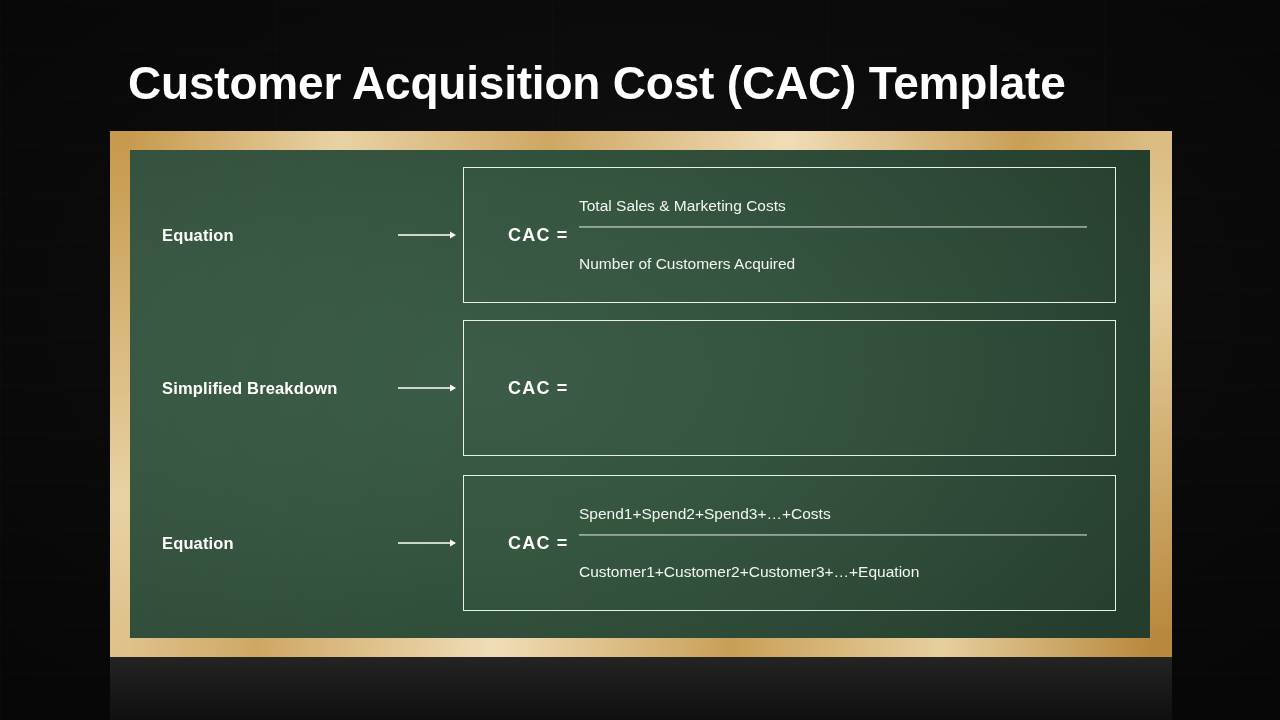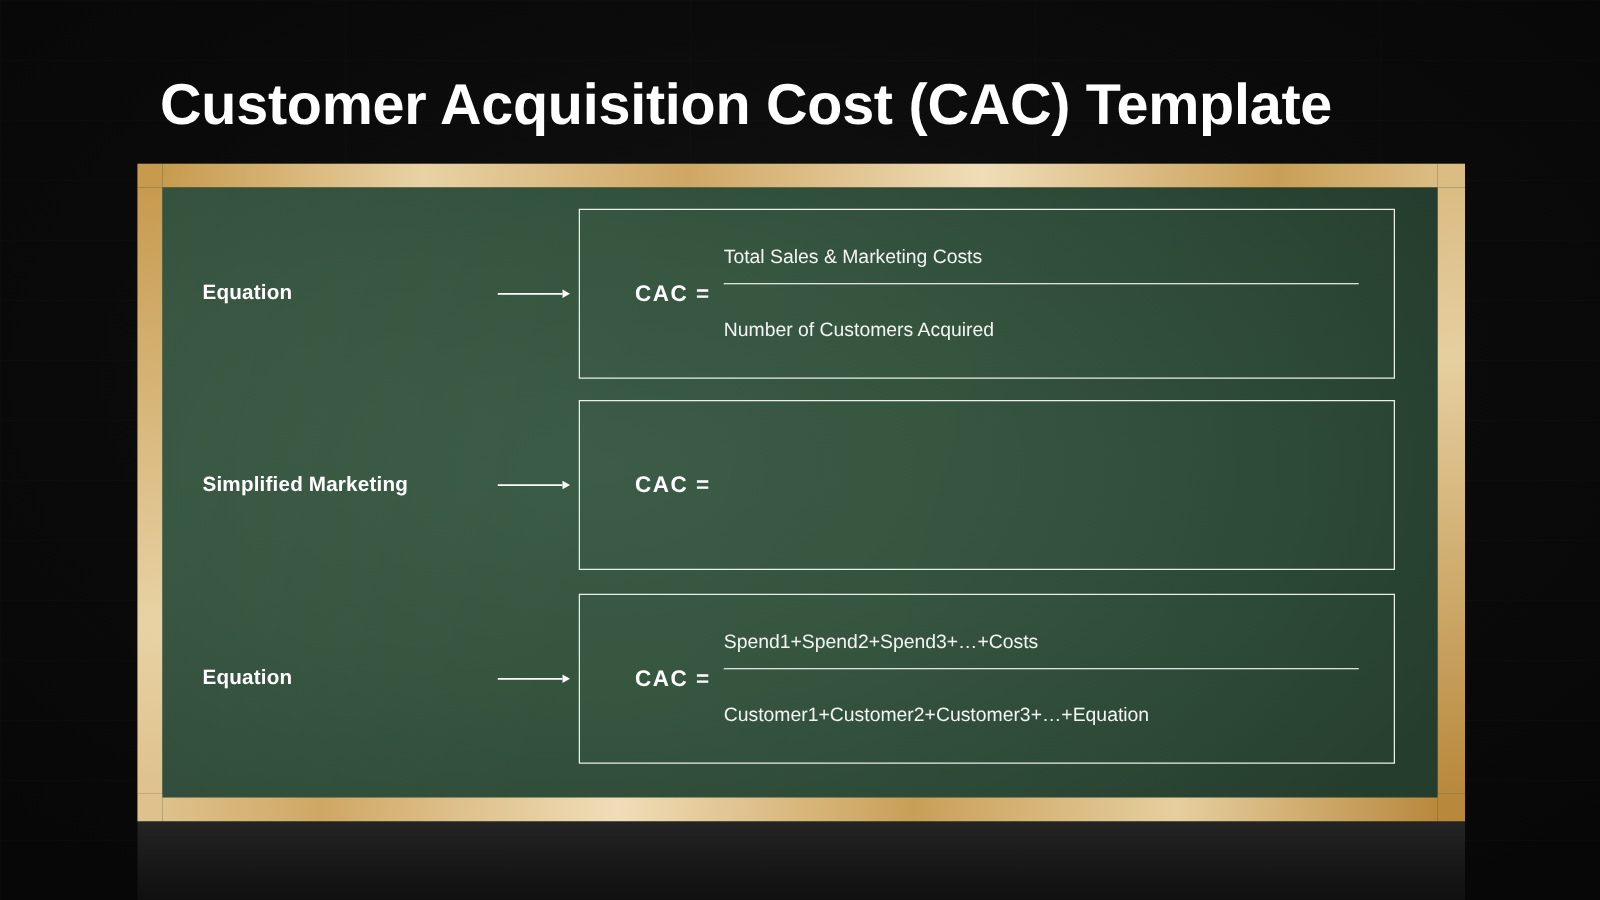--- a/index.html
+++ b/index.html
@@ -241,21 +241,21 @@
           <div class="fraction">
             <div class="numerator">Total Sales &amp; Marketing Costs</div>
             <div class="frac-bar"></div>
             <div class="denominator">Number of Customers Acquired</div>
           </div>
         </div>
       </div>
     </div>
 
     <div class="row" id="row-1">
-      <div class="row-label">Simplified Marketing</div>
+      <div class="row-label">Simplified Breakdown</div>
       <div class="row-arrow">
         <svg width="58" height="12" viewBox="0 0 58 12">
           <line x1="0" y1="6" x2="52" y2="6" stroke="#ffffff" stroke-width="1.4"></line>
           <polygon points="52,2.6 58,6 52,9.4" fill="#ffffff"></polygon>
         </svg>
       </div>
       <div class="formula-card">
         <div class="formula-inner">
           <div class="cac-label">CAC  =</div>
         </div>

